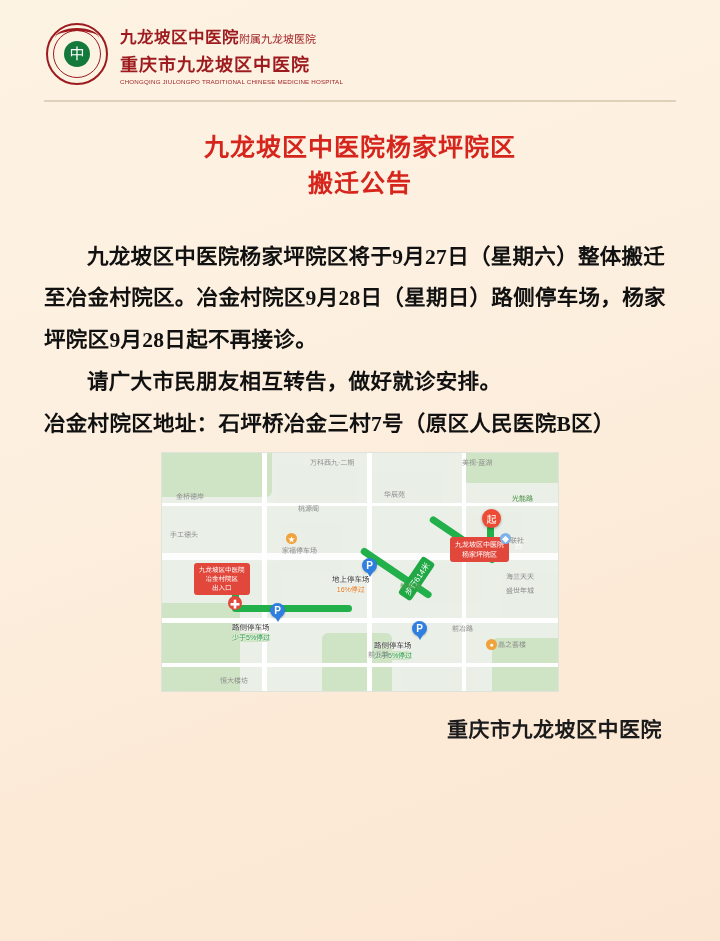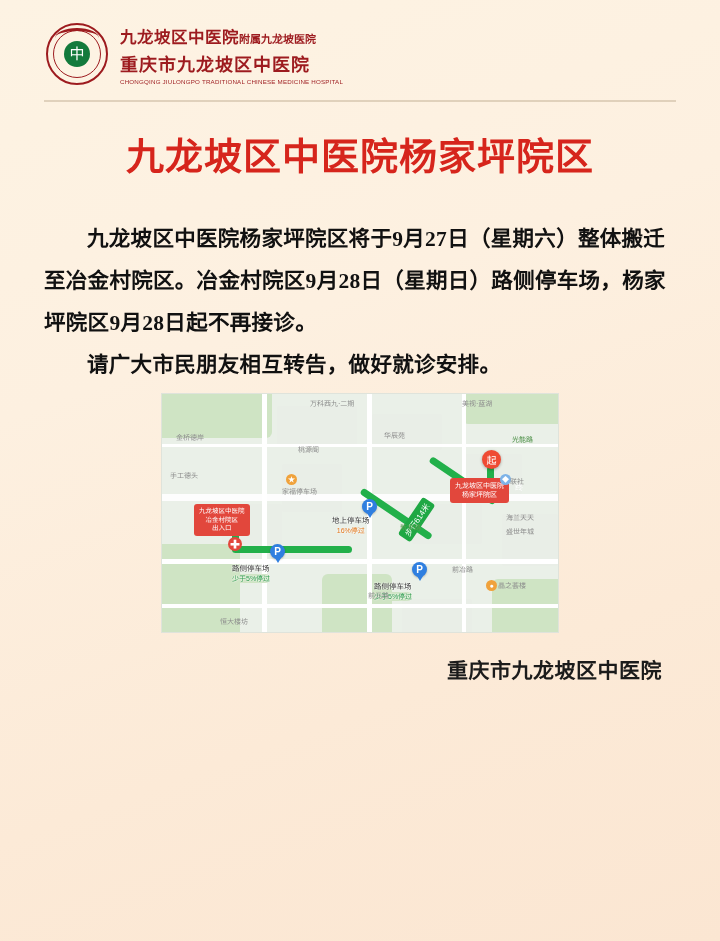--- a/index.html
+++ b/index.html
@@ -85,21 +85,21 @@
   }
   .lh-line1 {
     font-size: 16.5px;
     font-weight: bold;
     color: #9d1b1f;
     letter-spacing: 0.5px;
     white-space: nowrap;
   }
   .lh-line1 .small {
     font-size: 11px;
-    font-weight: bold;
+    font-weight: normal;
     letter-spacing: 0;
     margin-top: 22px;
   }
   .lh-line2 {
     font-size: 18px;
     font-weight: bold;
     color: #9d1b1f;
     letter-spacing: 1px;
     white-space: nowrap;
   }
@@ -121,21 +121,21 @@
     background: #c9b79c;
     opacity: 0.55;
   }
 
   
   .title {
     margin-top: 48px;
     text-align: center;
     color: #d6251c;
     font-weight: bold;
-    font-size: 38px;
+    font-size: 25px;
     line-height: 1.45;
     letter-spacing: 1px;
     font-family: "Liberation Serif", "DejaVu Serif", serif;
   }
   .title .l2 {
     display: block;
   }
 
   
   .body-text {
@@ -342,25 +342,27 @@
     <div class="letterhead-text">
       <div class="lh-line1"><span>九龙坡区中医院</span><span class="small">附属九龙坡医院</span></div>
       <div class="lh-line2">重庆市九龙坡区中医院</div>
       <div class="lh-line3">CHONGQING JIULONGPO TRADITIONAL CHINESE MEDICINE HOSPITAL</div>
     </div>
   </div>
   <div class="lh-rule"></div>
 
   <div class="title">
     <span>九龙坡区中医院杨家坪院区</span>
+    <span class="l2">搬迁公告</span>
   </div>
 
   <div class="body-text">
     <p class="indent">九龙坡区中医院杨家坪院区将于9月27日（星期六）整体搬迁至冶金村院区。冶金村院区9月28日（星期日）路侧停车场，杨家坪院区9月28日起不再接诊。</p>
     <p class="indent">请广大市民朋友相互转告，做好就诊安排。</p>
+    <p><span>冶金村院区地址：</span><span>石坪桥冶金三村7号（原区人民医院B区）</span></p>
   </div>
 
   <div class="map-wrap">
     <div class="map">
 
       <div class="green" style="left:-10px; top:-8px; width:120px; height:52px;"></div>
       <div class="green" style="left:300px; top:-10px; width:120px; height:40px;"></div>
       <div class="green" style="left:-12px; top:150px; width:90px; height:110px;"></div>
       <div class="green" style="left:160px; top:180px; width:70px; height:70px;"></div>
       <div class="green" style="left:330px; top:185px; width:90px; height:70px;"></div>

